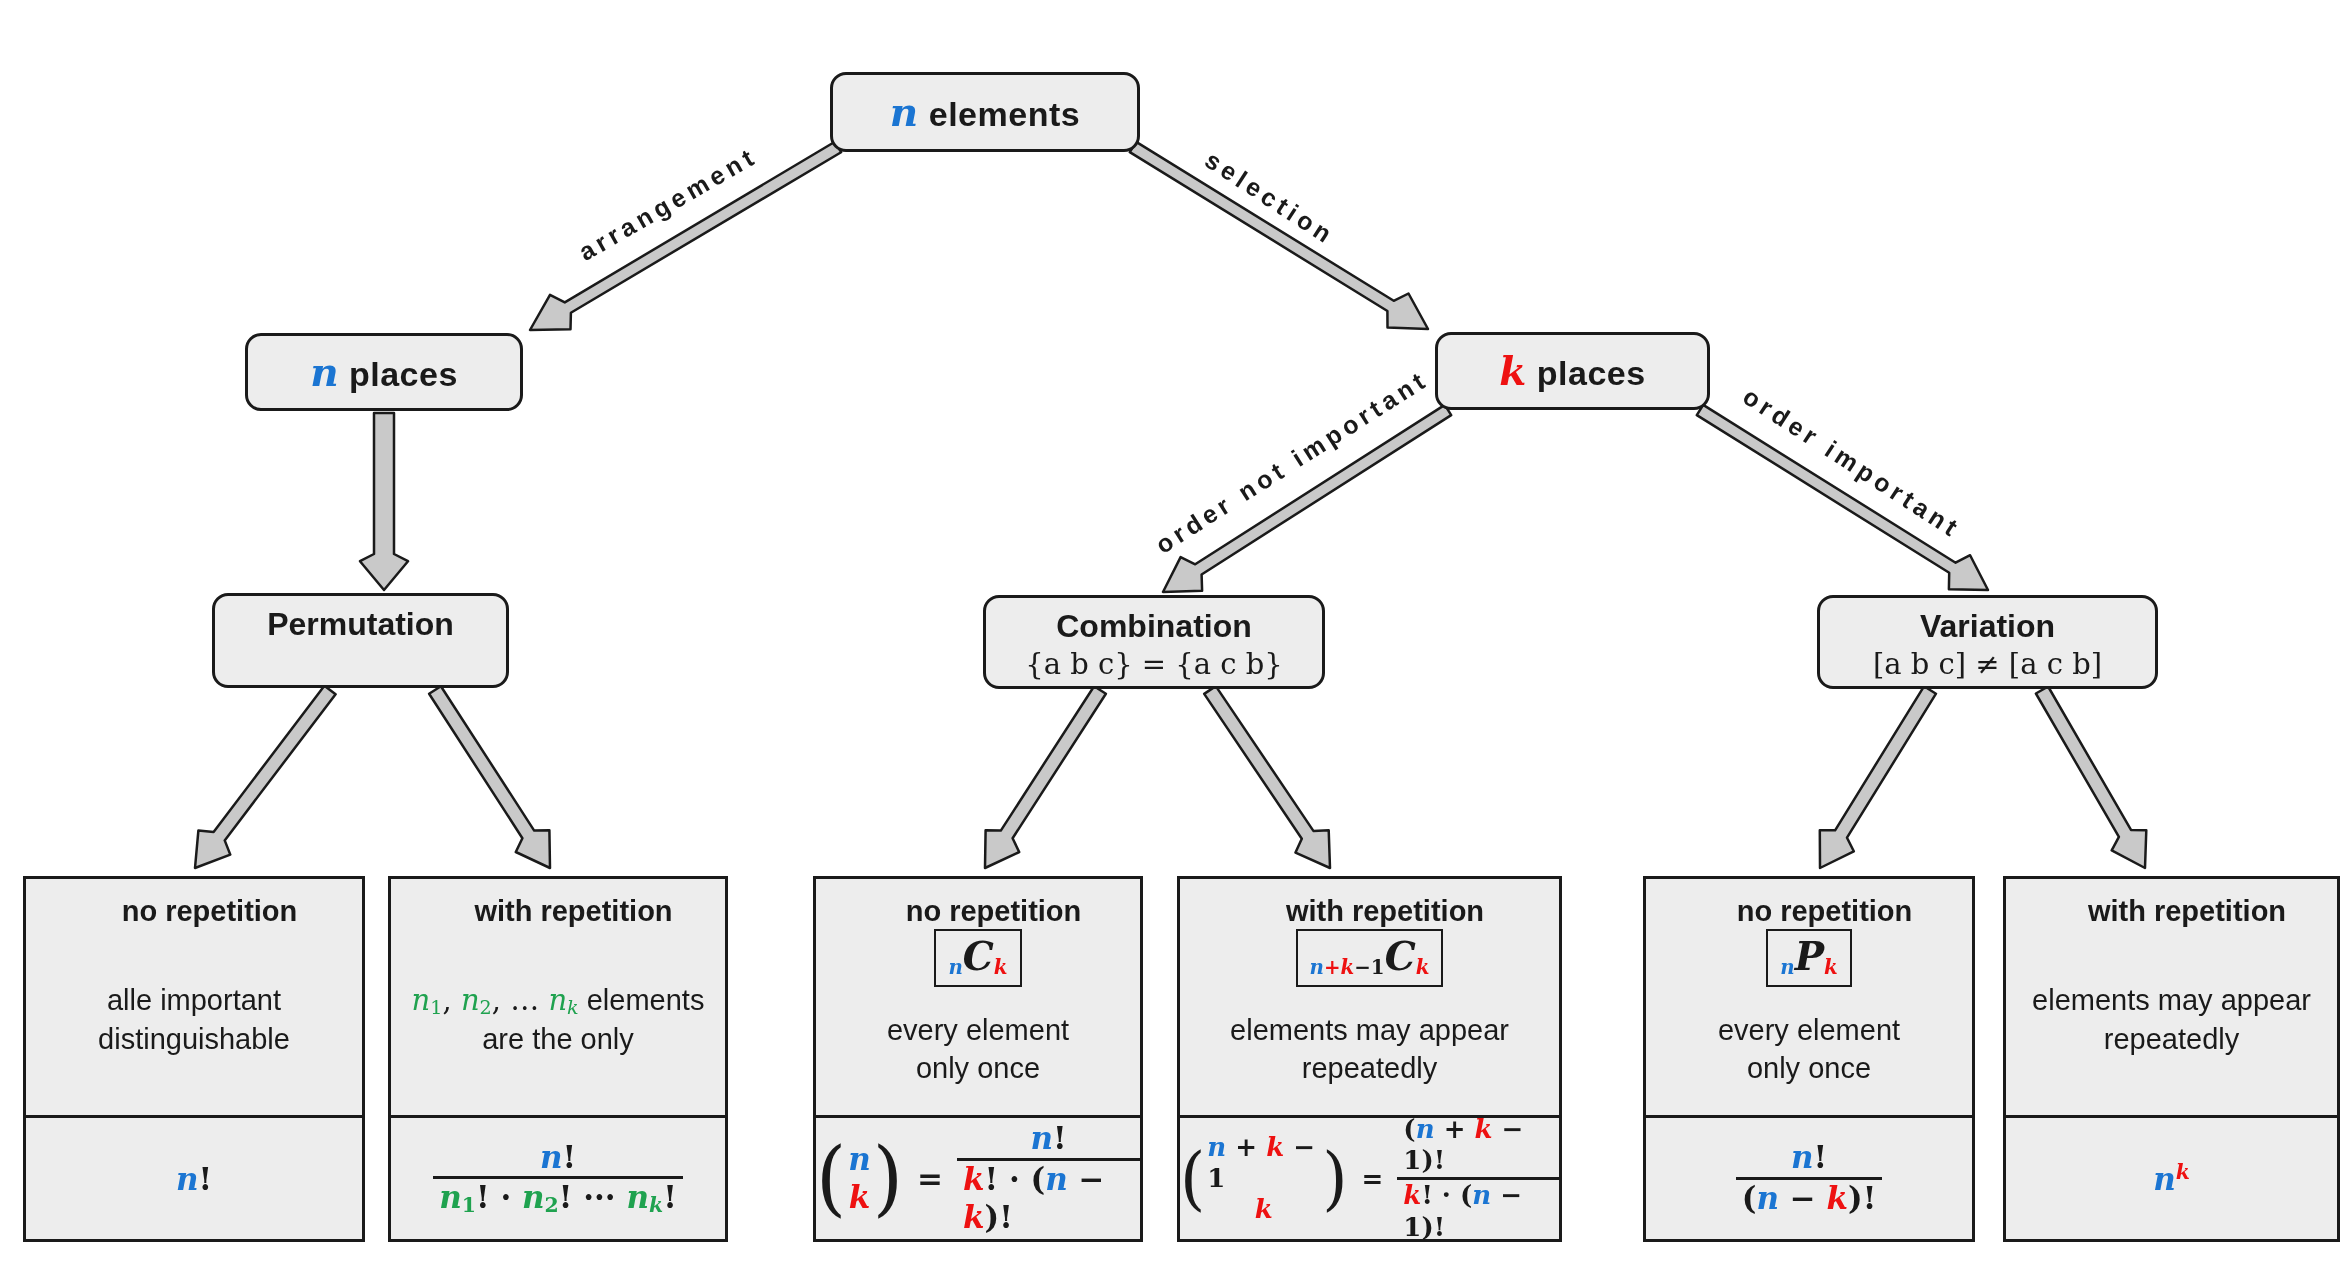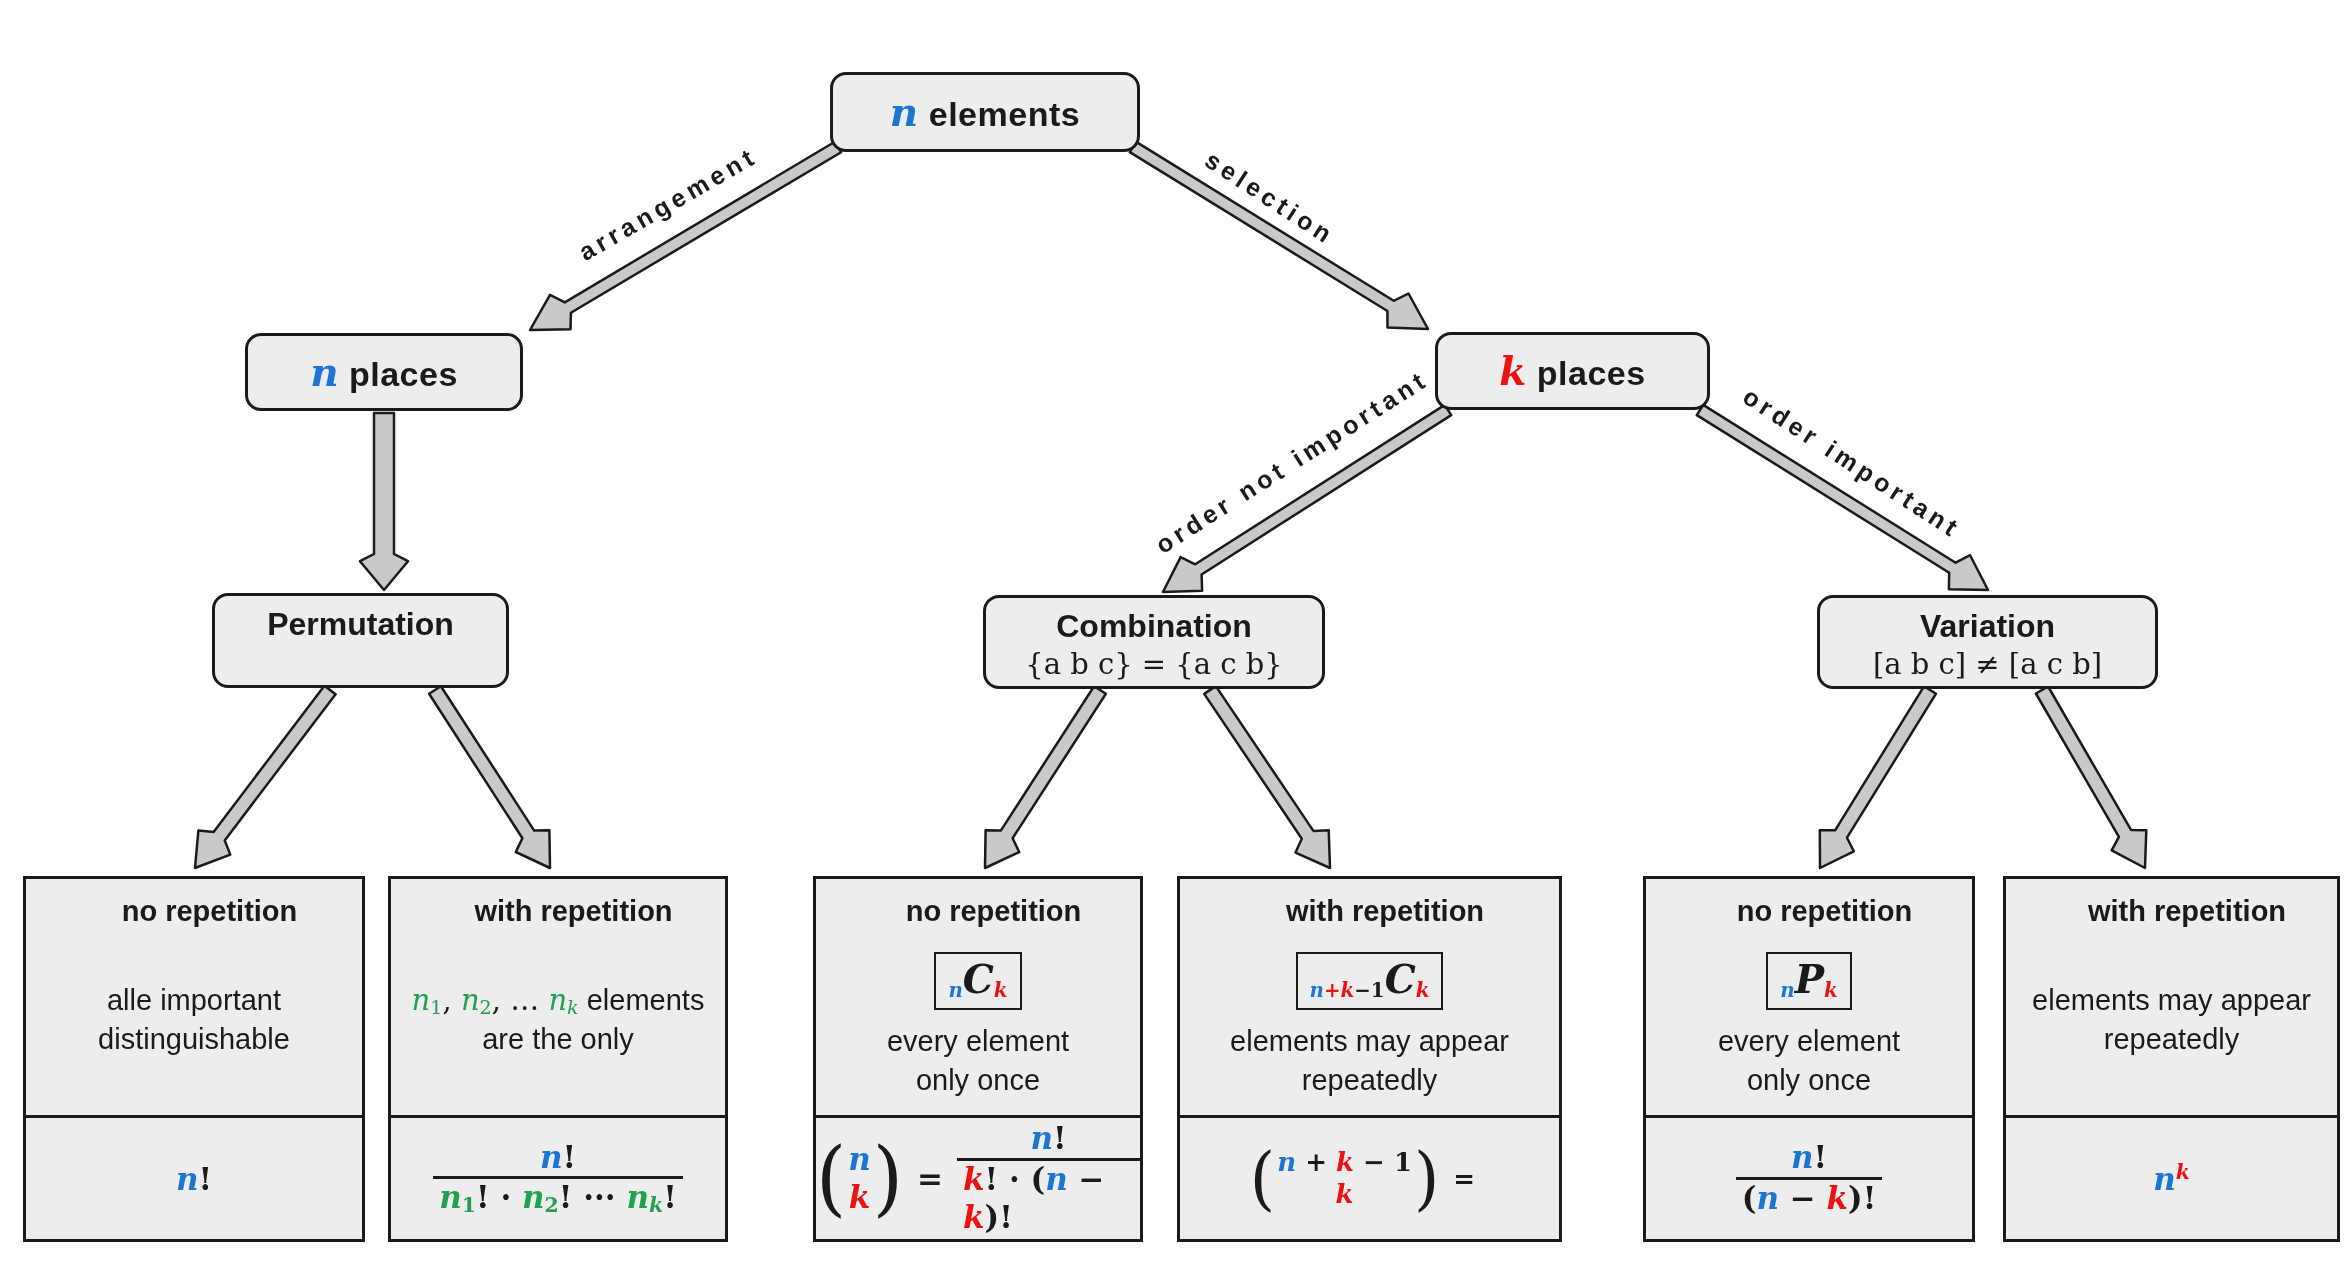--- a/index.html
+++ b/index.html
@@ -21,21 +21,21 @@
   
   .elabel{position:absolute;z-index:3;font-size:25px;font-weight:600;letter-spacing:4.5px;
           white-space:nowrap;color:#1a1a1a;}
 
   
   .leaf{position:absolute;top:876px;height:366px;z-index:2;background:#ededed;
         border:3px solid #1a1a1a;box-sizing:border-box;display:flex;flex-direction:column;}
   .leaf-top{flex:1;display:flex;flex-direction:column;align-items:center;
             padding-top:16px;min-height:0;}
   .leaf-title{font-size:29px;font-weight:bold;margin-left:31px;}
-  .symrow{margin-top:24px;}
+  .symrow{margin-top:1px;}
   .symbox{display:inline-block;border:2.5px solid #1a1a1a;padding:2px 12px 6px;
           font-size:30px;background:#ededed;}
   .leaf-desc{flex:1;display:flex;flex-direction:column;justify-content:center;
              text-align:center;font-size:29px;line-height:1.32;padding:6px 4px 10px;}
   .leaf-formula{height:121px;border-top:3px solid #1a1a1a;display:flex;align-items:center;
                 justify-content:center;font-size:31px;}
   .f-small{font-size:26px;}
 
   
   .math{font-family:"DejaVu Serif",serif;font-weight:bold;}
@@ -170,20 +170,24 @@
     <div class="leaf-formula math f-small">
       <span class="binom">
         <span class="bp">(</span>
         <span class="bcol">
           <span><span class="it" style="color: rgb(27, 117, 210);">n</span><span> + </span><span class="it" style="color: rgb(238, 17, 17);">k</span><span> − 1</span></span>
           <span><span class="it" style="color: rgb(238, 17, 17);">k</span></span>
         </span>
         <span class="bp">)</span>
       </span>
       <span class="eq">=</span>
+      <span class="frac">
+        <span class="num"><span>(</span><span class="it" style="color: rgb(27, 117, 210);">n</span><span> + </span><span class="it" style="color: rgb(238, 17, 17);">k</span><span> − 1)!</span></span>
+        <span class="den"><span class="it" style="color: rgb(238, 17, 17);">k</span><span>! · (</span><span class="it" style="color: rgb(27, 117, 210);">n</span><span> − 1)!</span></span>
+      </span>
     </div>
   </div>
 
   <div class="leaf" style="left:1643px;width:332px;">
     <div class="leaf-top">
       <div class="leaf-title">no repetition</div>
       <div class="symrow">
         <span class="symbox math"><span class="sub it" style="color: rgb(27, 117, 210);">n</span><span class="it big">P</span><span class="sub it" style="color: rgb(238, 17, 17);">k</span></span>
       </div>
       <div class="leaf-desc">

